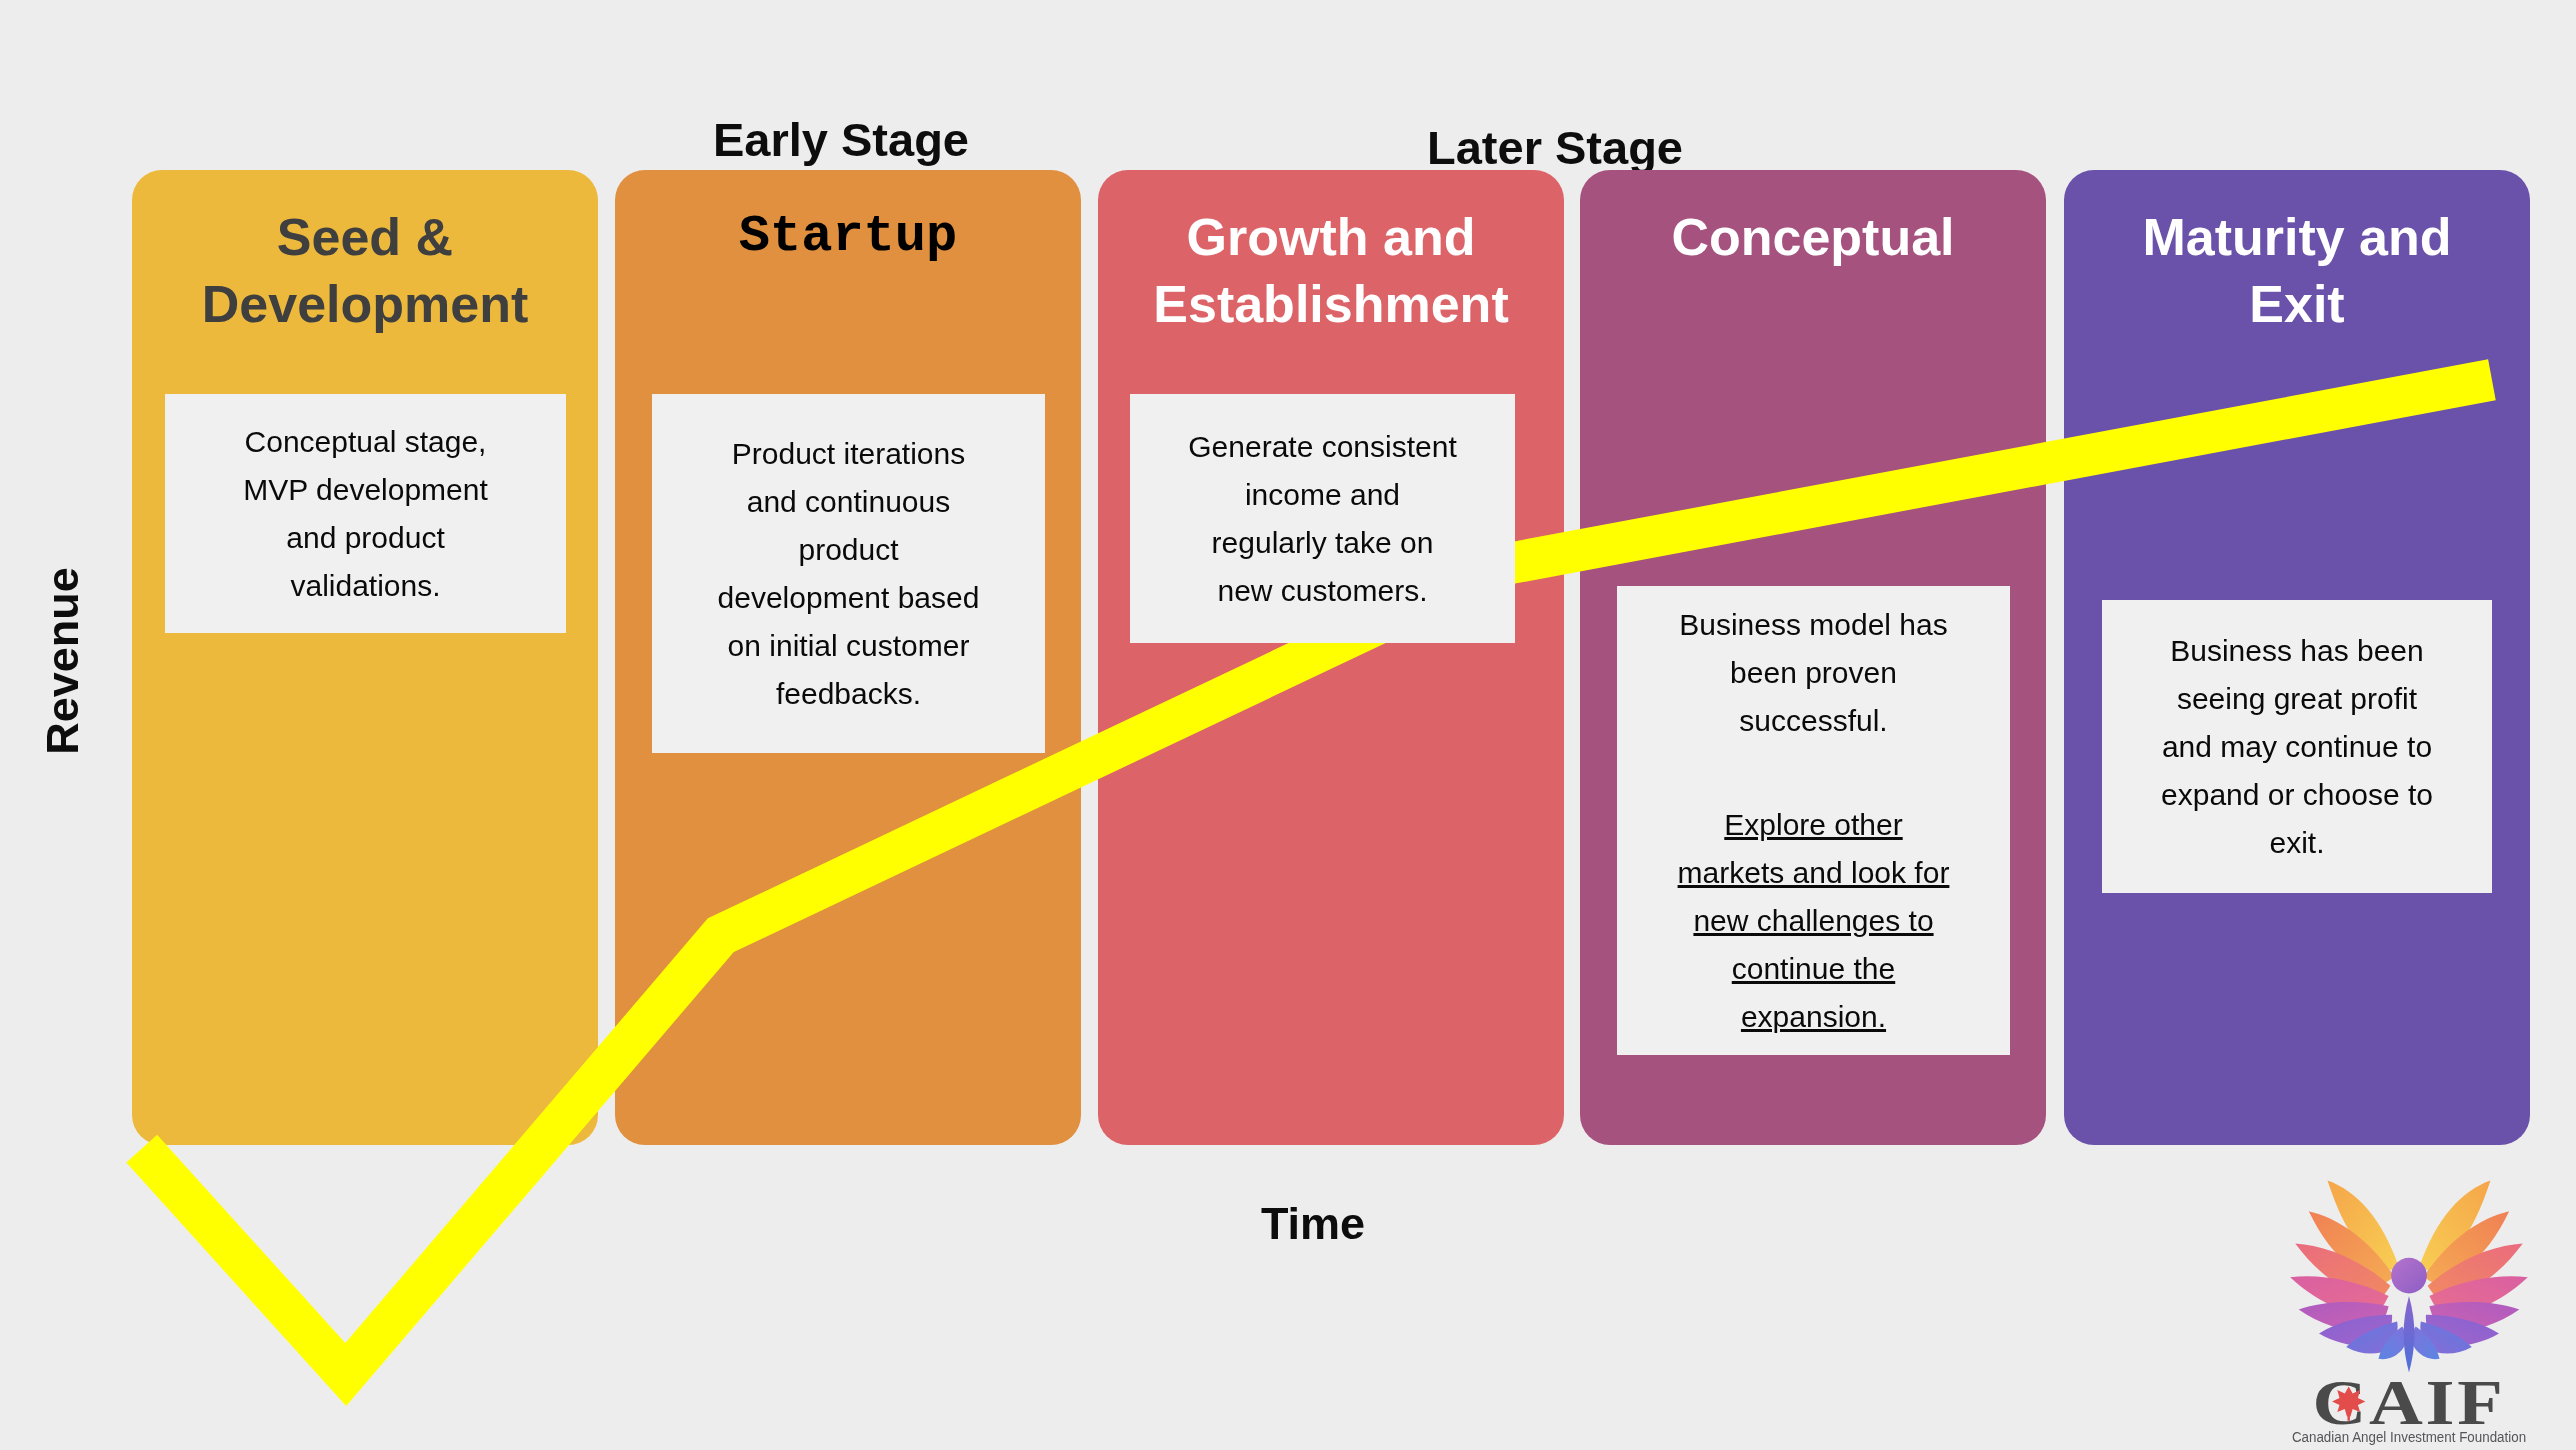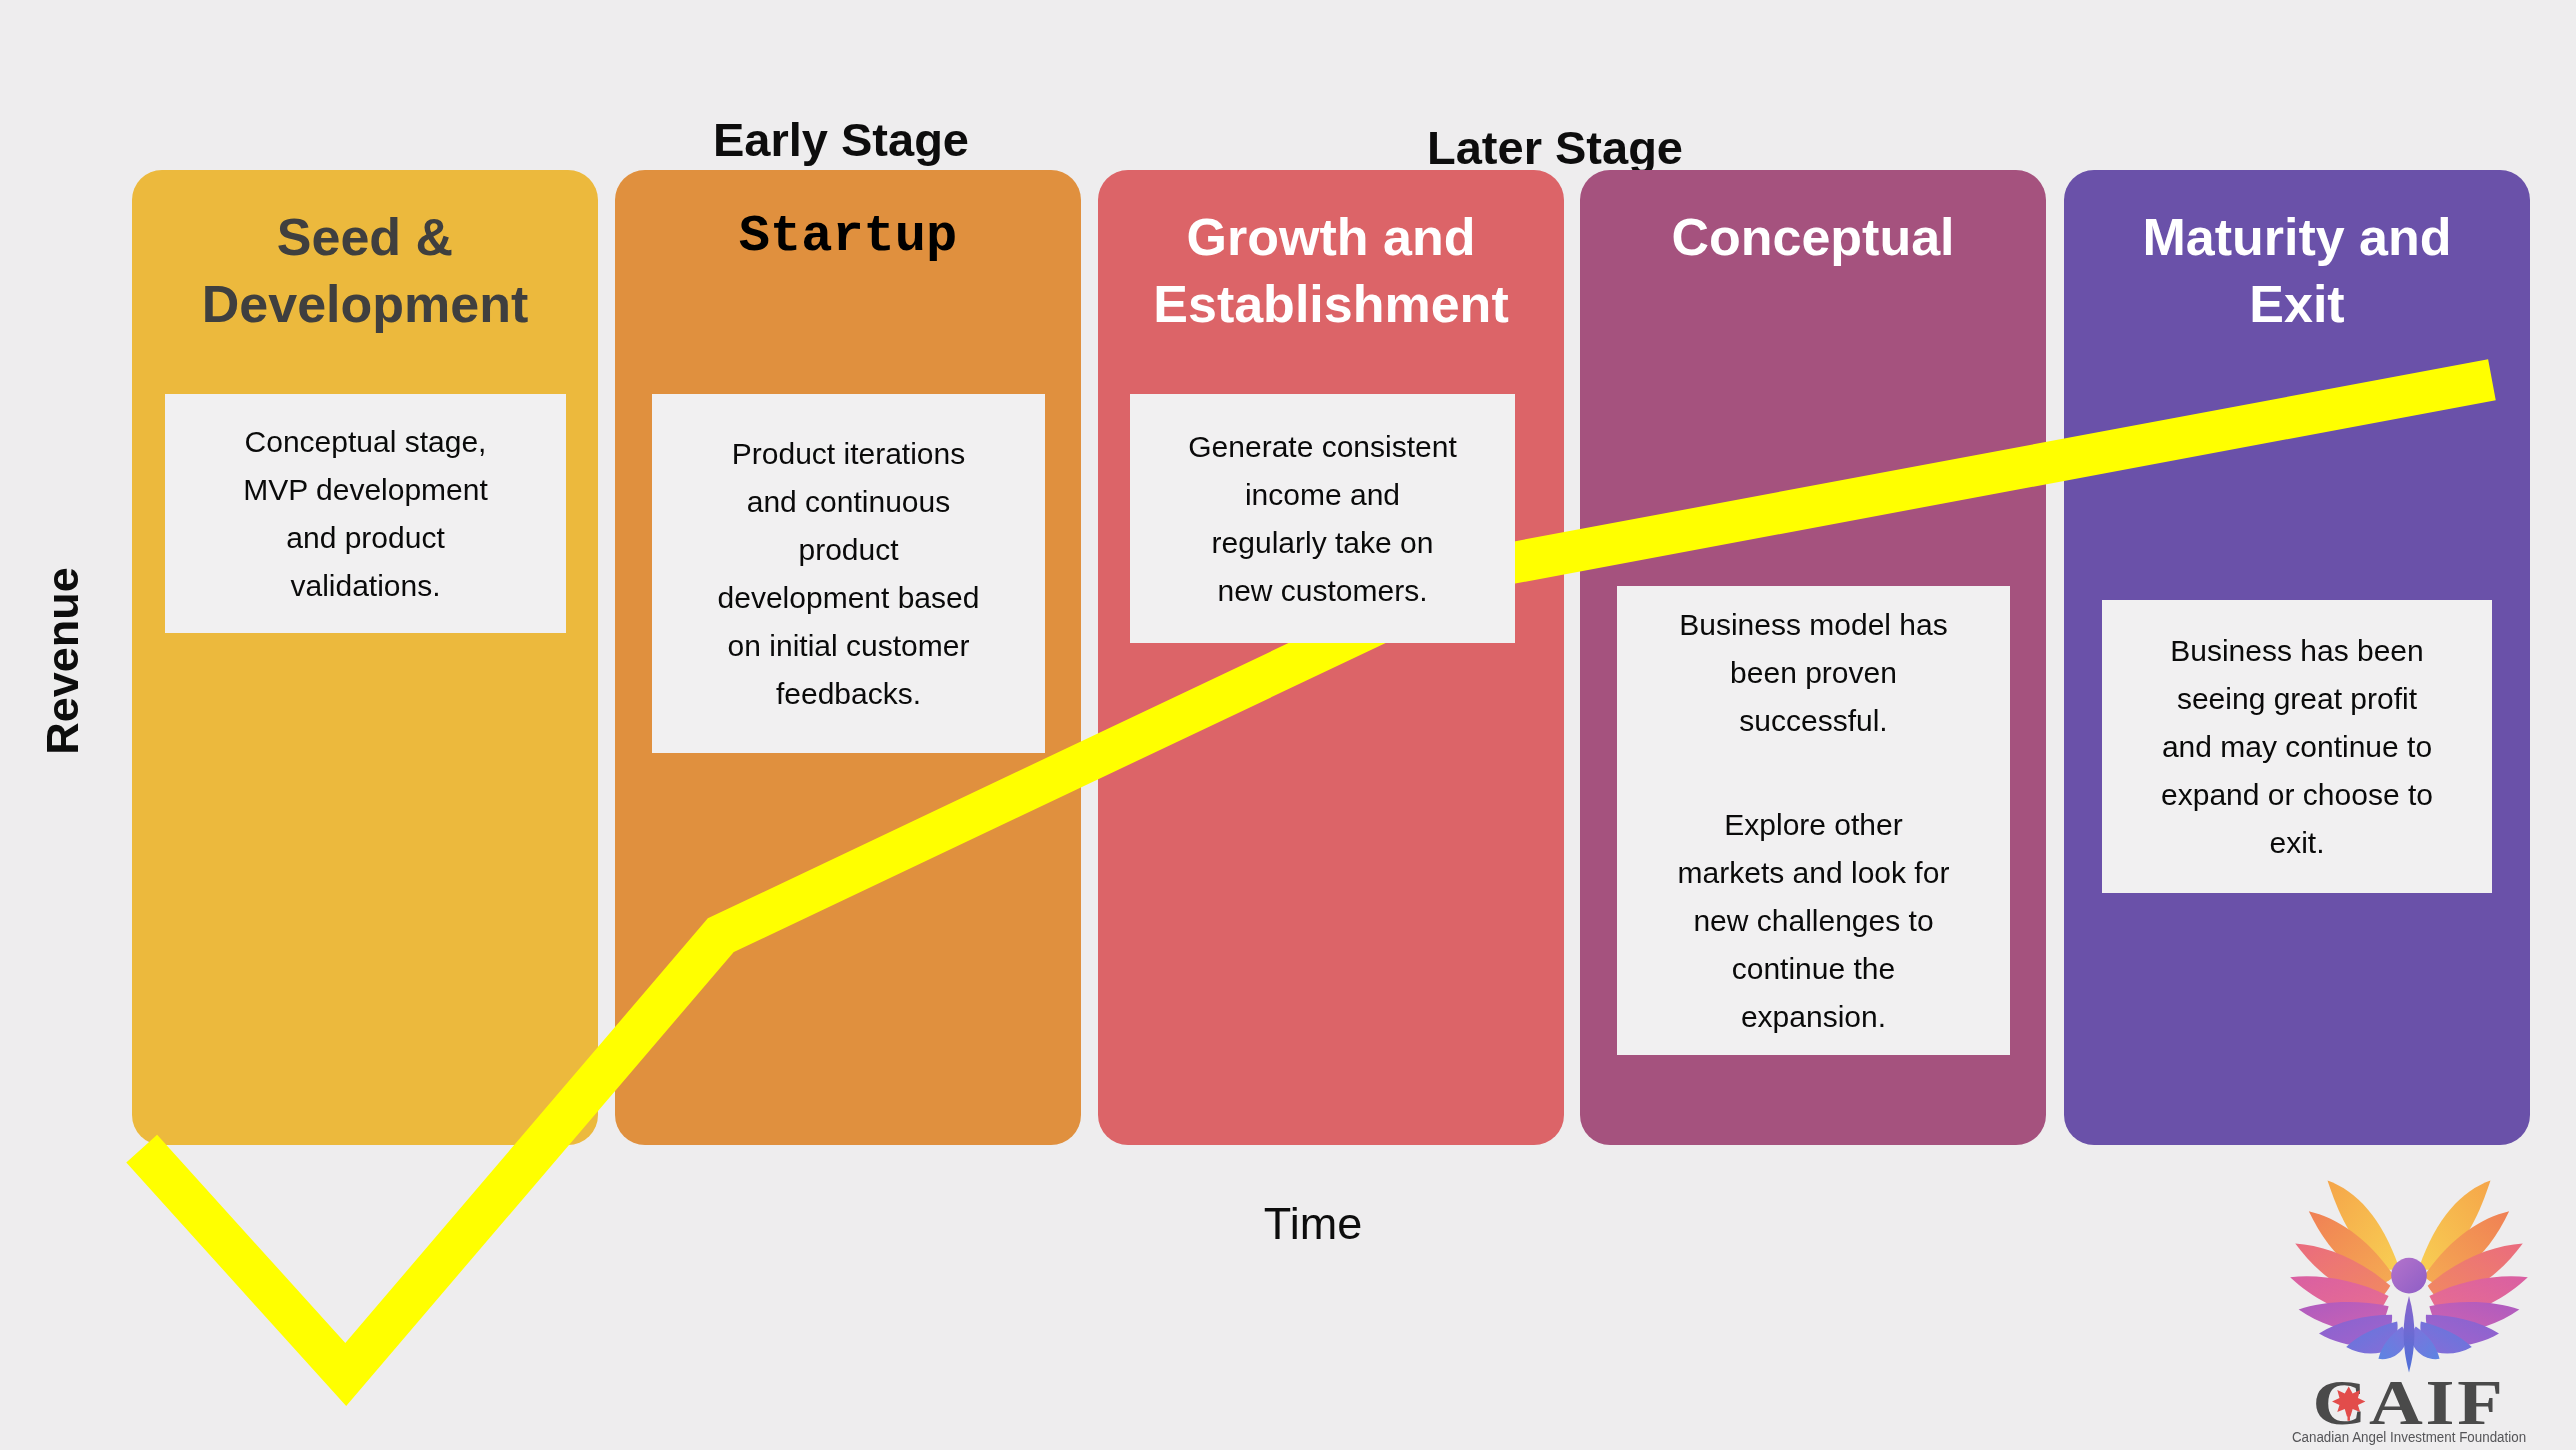--- a/index.html
+++ b/index.html
@@ -21,21 +21,21 @@
 
   
   .y-label{
     position:absolute;left:63px;top:661px;
     transform:translate(-50%,-50%) rotate(-90deg);
     font-size:45px;font-weight:bold;color:#0D0D0D;white-space:nowrap;
   }
   .x-label{
     position:absolute;left:1313px;top:1224px;
     transform:translate(-50%,-50%);
-    font-size:45px;font-weight:normal;color:#0D0D0D;white-space:nowrap;
+    font-size:45px;font-weight:bold;color:#0D0D0D;white-space:nowrap;
   }
 
   
   .col{
     position:absolute;top:170px;height:975px;width:466px;
     border-radius:30px;
   }
   .col.c0{left:132px;}
   .col.c1{left:615px;}
   .col.c2{left:1098px;}
@@ -55,21 +55,21 @@
 
   
   .note{
     position:absolute;background:#F1F0F1;
     display:flex;flex-direction:column;justify-content:center;align-items:center;
     text-align:center;color:#0A0A0A;
     font-size:30px;line-height:1.6;
   }
   .note p{margin:0;white-space:pre-line;}
   .note p:empty{display:none;}
-  .note p + p:not(:empty){margin-top:28px;}
+  .note p + p:not(:empty){margin-top:28px;text-decoration:underline;}
   .note.b0{left:165px; top:394px; width:401px; height:239px;}
   .note.b1{left:652px; top:394px; width:393px; height:359px;}
   .note.b2{left:1130px;top:394px; width:385px; height:249px;}
   .note.b3{left:1617px;top:586px; width:393px; height:469px;}
   .note.b4{left:2102px;top:600px; width:390px; height:293px;}
 
   
   .logo{position:absolute;left:2286px;top:1167px;width:246px;height:281px;}
   .logo .caif-text{
     font-family:"Liberation Serif","DejaVu Serif",serif;

